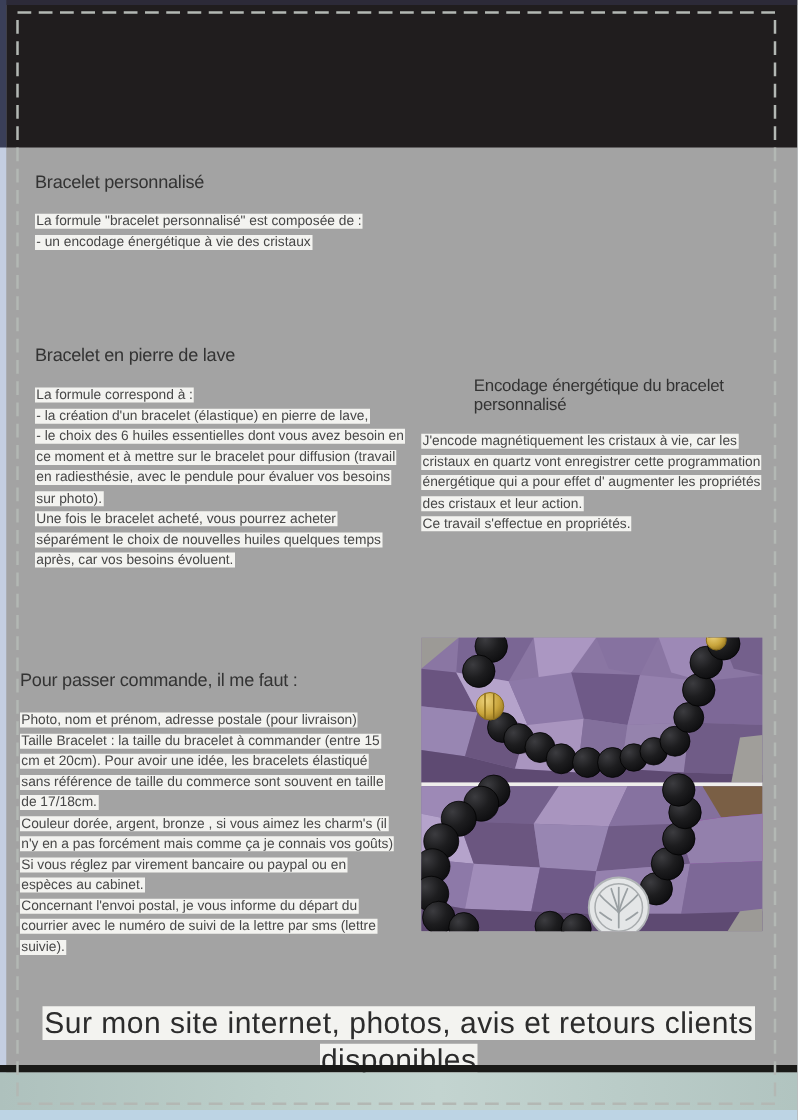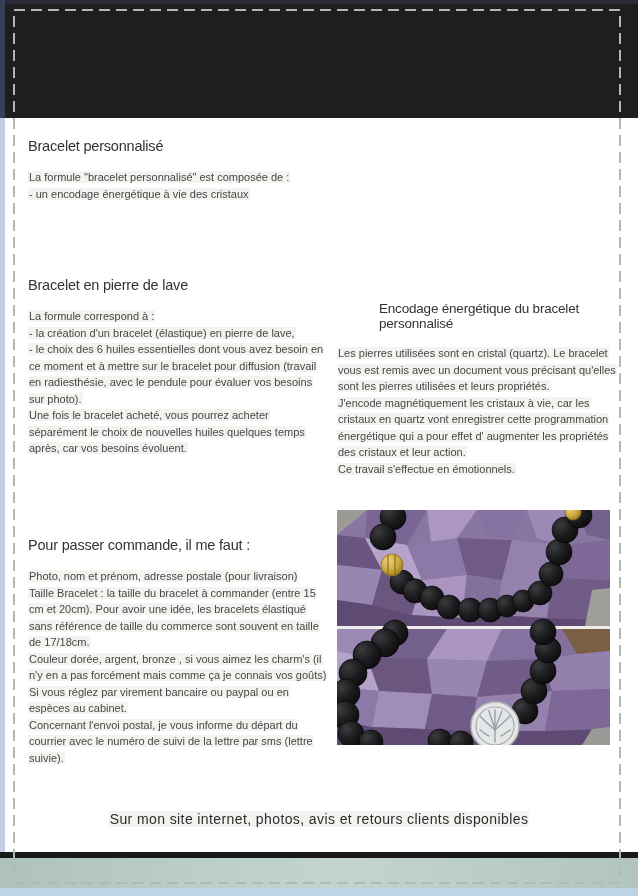--- a/index.html
+++ b/index.html
@@ -1,19 +1,19 @@
 <!DOCTYPE html>
 <html><head>
 <meta charset="utf-8">
 <style>
   html,body{margin:0;padding:0;}
   body{font-family:"Liberation Sans",sans-serif;background:#dfe5ec;}
   .page{
     position:relative;width:638px;height:896px;margin:0 auto;
-    background:#ffffff;overflow:hidden;
+    background:#a3a3a3;overflow:hidden;
   }
   
   .left-strip{position:absolute;left:0;top:0;width:5px;height:896px;background:#c4cee1;}
   .left-strip-top{position:absolute;left:0;top:0;width:5px;height:118px;background:#3a3f58;}
   
   .header-black{
     position:absolute;left:5px;top:0;width:633px;height:118px;
     background:#201d1e;border-top:4px solid #2c2a38;box-sizing:border-box;
   }
   
@@ -23,27 +23,27 @@
   .sec h2{
     margin:0 0 15px;font-size:14.5px;font-weight:400;color:#333333;
     font-stretch:semi-condensed;letter-spacing:-0.2px;
   }
   .sec p{margin:0;font-size:11px;line-height:16.5px;}
   .hl{background:#f3f3f0;box-decoration-break:clone;-webkit-box-decoration-break:clone;padding:0 1px;}
   .sec-1{top:138px;left:28px;width:566px;}
   .sec-2{top:277px;left:28px;width:299px;}
   .sec-3{top:301px;left:337px;width:286px;}
   .sec-3 h2{font-size:13.5px;margin-bottom:14px;margin-left:42px;}
-  .sec-4{top:537px;left:28px;width:302px;}
+  .sec-4{top:537px;left:16px;width:302px;}
   
   .photo{position:absolute;left:337px;top:510px;width:273px;height:235px;margin:0;}
   
   .footer-line{
     position:absolute;top:804px;left:0;width:638px;text-align:center;
-    font-size:14px;letter-spacing:0.4px;color:#2c2c2c;line-height:30px;
+    font-size:24px;letter-spacing:0.4px;color:#2c2c2c;line-height:30px;
   }
   
   .black-bar{position:absolute;left:0;top:852px;width:638px;height:6px;background:#191917;}
   .teal-strip{position:absolute;left:0;top:858px;width:638px;height:30px;
     background:linear-gradient(90deg,#aec1bd 0%,#bccfca 35%,#c3d4d0 55%,#b1c4c0 100%);}
   .blue-strip{position:absolute;left:0;top:888px;width:638px;height:8px;background:#bdd4e4;}
 </style>
 </head>
 <body>
 
@@ -62,23 +62,22 @@
   <section class="sec sec-2">
     <h2>Bracelet en pierre de lave</h2>
     <p><span class="hl">La formule correspond à :</span></p>
     <p><span class="hl">- la création d'un bracelet (élastique) en pierre de lave,</span></p>
     <p><span class="hl">- le choix des 6 huiles essentielles dont vous avez besoin en ce moment et à mettre sur le bracelet pour diffusion (travail en radiesthésie, avec le pendule pour évaluer vos besoins sur photo).</span></p>
     <p><span class="hl">Une fois le bracelet acheté, vous pourrez acheter séparément le choix de nouvelles huiles quelques temps après, car vos besoins évoluent.</span></p>
   </section>
 
   <section class="sec sec-3">
     <h2>Encodage énergétique du bracelet personnalisé</h2>
-    <p><span class="hl">Les pierres utilisées sont en cristal (quartz). Le bracelet vous est remis avec un document vous précisant qu'elles sont les pierres utilisées et leurs propriétés.</span></p>
     <p><span class="hl">J'encode magnétiquement les cristaux à vie, car les cristaux en quartz vont enregistrer cette programmation énergétique qui a pour effet d' augmenter les propriétés des cristaux et leur action.</span></p>
-    <p><span class="hl">Ce travail s'effectue en émotionnels.</span></p>
+    <p><span class="hl">Ce travail s'effectue en propriétés.</span></p>
   </section>
 
   <section class="sec sec-4">
     <h2>Pour passer commande, il me faut :</h2>
     <p><span class="hl">Photo, nom et prénom, adresse postale (pour livraison)</span></p>
     <p><span class="hl">Taille Bracelet : la taille du bracelet à commander (entre 15 cm et 20cm). Pour avoir une idée, les bracelets élastiqué sans référence de taille du commerce sont souvent en taille de 17/18cm.</span></p>
     <p><span class="hl">Couleur dorée, argent, bronze , si vous aimez les charm's (il n'y en a pas forcément mais comme ça je connais vos goûts)</span></p>
     <p><span class="hl">Si vous réglez par virement bancaire ou paypal ou en espèces au cabinet.</span></p>
     <p><span class="hl">Concernant l'envoi postal, je vous informe du départ du courrier avec le numéro de suivi de la lettre par sms (lettre suivie).</span></p>
   </section>

